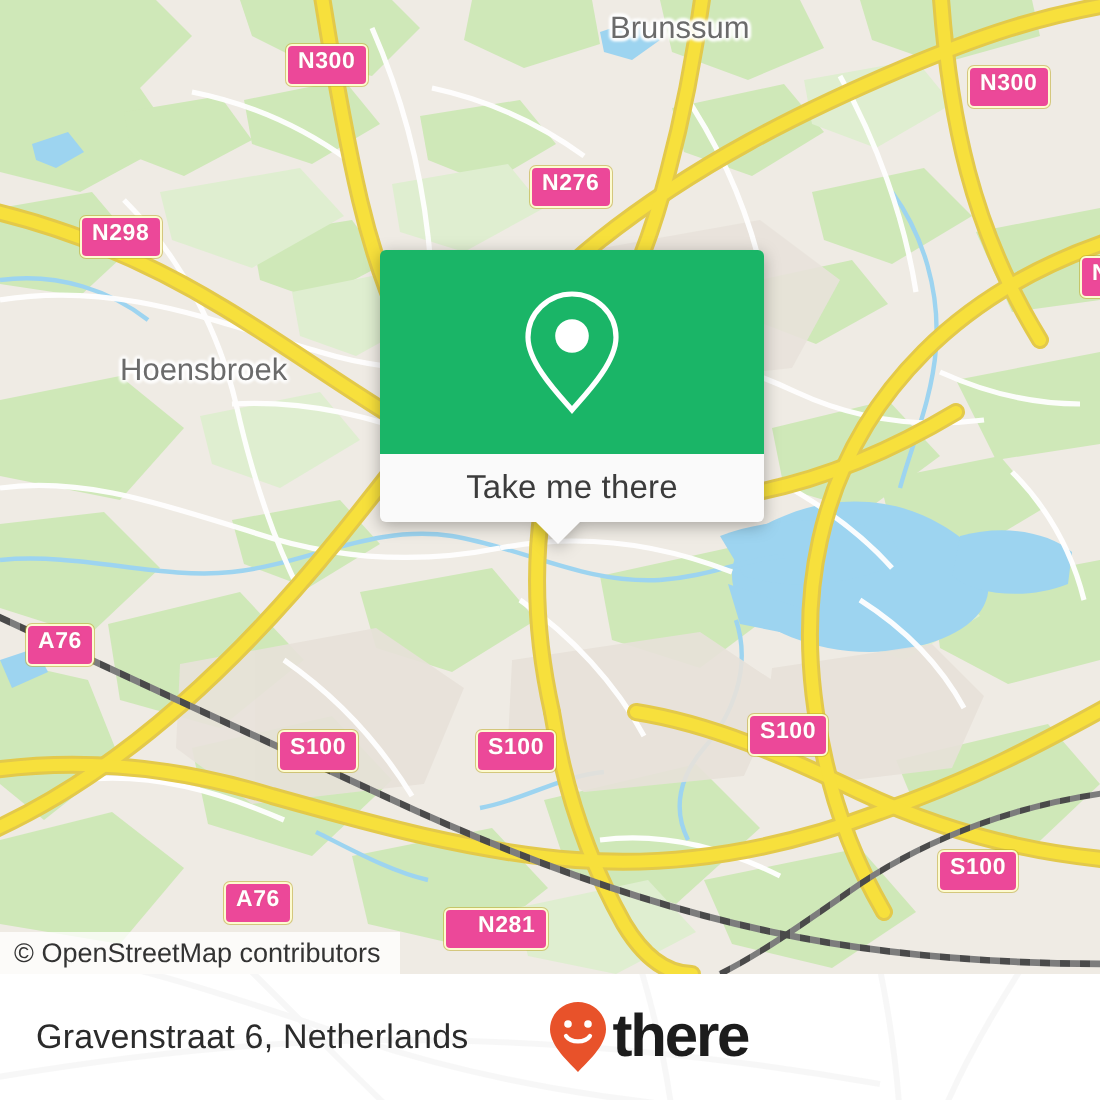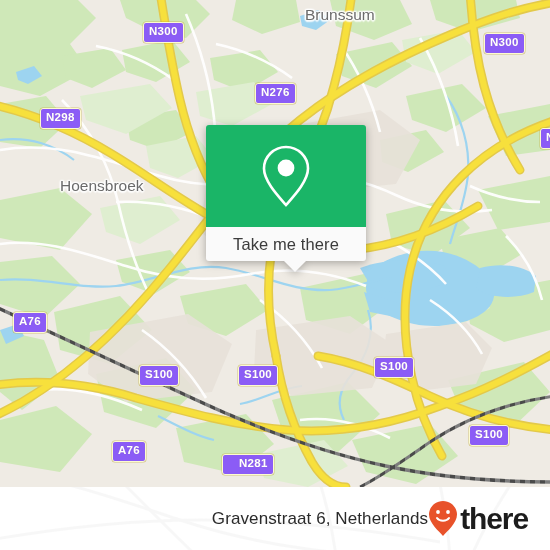--- a/index.html
+++ b/index.html
@@ -10,21 +10,21 @@
   }
   #app{position:relative;width:550px;height:550px;overflow:hidden;background:#fff;}
 
   
   #map{position:absolute;left:0;top:0;width:550px;height:487px;overflow:hidden;background:#efebe4;}
   #mapcanvas{position:absolute;left:0;top:0;width:550px;height:487px;}
 
   
   .shield{
     position:absolute;
-    background:#8b5cf6;
+    background:#ec4899;
     border:1.6px solid #fdfbd0;
     border-radius:3px;
     color:#ffffff;
     font-size:11.5px;
     font-weight:bold;
     letter-spacing:.3px;
     line-height:1;
     padding:3px 5px 4px 5px;
     white-space:nowrap;
     font-family:"Liberation Sans", sans-serif;
@@ -39,23 +39,22 @@
     font-size:15.5px;
     white-space:nowrap;
     font-family:"Liberation Sans", sans-serif;
     text-shadow:
        1.5px 0 1.5px #fff,-1.5px 0 1.5px #fff,0 1.5px 1.5px #fff,0 -1.5px 1.5px #fff,
        1px 1px 1.5px #fff,-1px -1px 1.5px #fff,1px -1px 1.5px #fff,-1px 1px 1.5px #fff;
   }
 
   
   #callout{
-    position:absolute;left:190px;top:125px;width:160px;
+    position:absolute;left:190px;top:125px;width:192px;
     filter:drop-shadow(0 2px 4px rgba(0,0,0,.30));
-    margin-left:16px;
   }
   #callout-green{
     height:102px;background:#1ab567;border-radius:3px 3px 0 0;
     display:flex;align-items:center;justify-content:center;
   }
   #callout-white{
     height:34px;background:#fafafa;border-radius:0 0 3px 3px;
     display:flex;align-items:center;justify-content:center;
   }
   #callout-label{
@@ -80,22 +79,22 @@
   }
 
   
   #footer{
     position:absolute;left:0;top:487px;width:550px;height:63px;
     background:#ffffff;overflow:hidden;
   }
   #footer-watermark{position:absolute;left:0;top:-487px;width:550px;height:550px;opacity:.10;}
   #footer-inner{
     position:relative;width:550px;height:63px;
-    display:flex;align-items:center;justify-content:flex-end;
-    padding:0 22px 0 18px;box-sizing:border-box;
+    display:flex;align-items:center;justify-content:flex-start;
+    padding:0 22px 0 18px;box-sizing:border-box;gap:40px;
   }
   #footer-title{
     font-size:17px;color:#2b2b2b;font-family:"Liberation Sans", sans-serif;
     letter-spacing:.1px;white-space:nowrap;
   }
   #brand{display:flex;align-items:center;gap:2px;}
   #brand-wordmark{
     font-size:30px;color:#1c1c1c;font-family:"Liberation Sans", sans-serif;
     font-weight:bold;letter-spacing:-1.1px;line-height:1;
   }
@@ -257,21 +256,21 @@
       <g fill="none" stroke="url(#rw)" stroke-width="3">
         <path d="M556 396 C510 402 466 418 430 442 C404 460 382 476 360 487"></path>
       </g>
     </svg>
 
     <div class="place" style="left:60px;top:177px;">Hoensbroek</div>
     <div class="place" style="left:305px;top:6px;">Brunssum</div>
 
     <div class="shield" style="left:143px;top:22px;">N300</div>
     <div class="shield" style="left:484px;top:33px;">N300</div>
-    <div class="shield" style="left:255px;top:83px;">N276</div>
+    <div class="shield" style="left:265px;top:83px;">N276</div>
     <div class="shield" style="left:40px;top:108px;">N298</div>
     <div class="shield" style="left:540px;top:128px;">N</div>
     <div class="shield" style="left:13px;top:312px;">A76</div>
     <div class="shield" style="left:139px;top:365px;">S100</div>
     <div class="shield" style="left:238px;top:365px;">S100</div>
     <div class="shield" style="left:374px;top:357px;">S100</div>
     <div class="shield" style="left:112px;top:441px;">A76</div>
     <div class="shield" style="left:469px;top:425px;">S100</div>
     <div class="shield" style="left:222px;top:454px;padding-left:16px;">N281</div>
 
@@ -282,20 +281,21 @@
                    C34 54 49 38.5 49 25.6 C49 13.6 39 4 27 4 Z" fill="none" stroke="#ffffff" stroke-width="2.6"></path>
           <circle cx="27" cy="25" r="8.4" fill="#ffffff"></circle>
         </svg>
       </div>
       <div id="callout-white">
         <span id="callout-label">Take me there</span>
       </div>
       <div id="callout-tail"></div>
     </div>
 
+    <div id="osm-attrib">© OpenStreetMap contributors</div>
   </div>
 
   <div id="footer">
     <svg id="footer-watermark" viewBox="0 0 550 550" preserveAspectRatio="none">
       <g stroke="#b9b9b9" stroke-width="3" fill="none">
         <path d="M-10 470 C60 478 120 500 180 520 C240 540 310 552 380 556"></path>
         <path d="M80 440 C110 470 140 500 170 530 C196 556 220 578 240 600"></path>
         <path d="M300 430 C318 470 330 512 336 556"></path>
         <path d="M430 440 C440 480 448 520 450 560"></path>
         <path d="M520 470 C500 500 482 530 470 560"></path>

